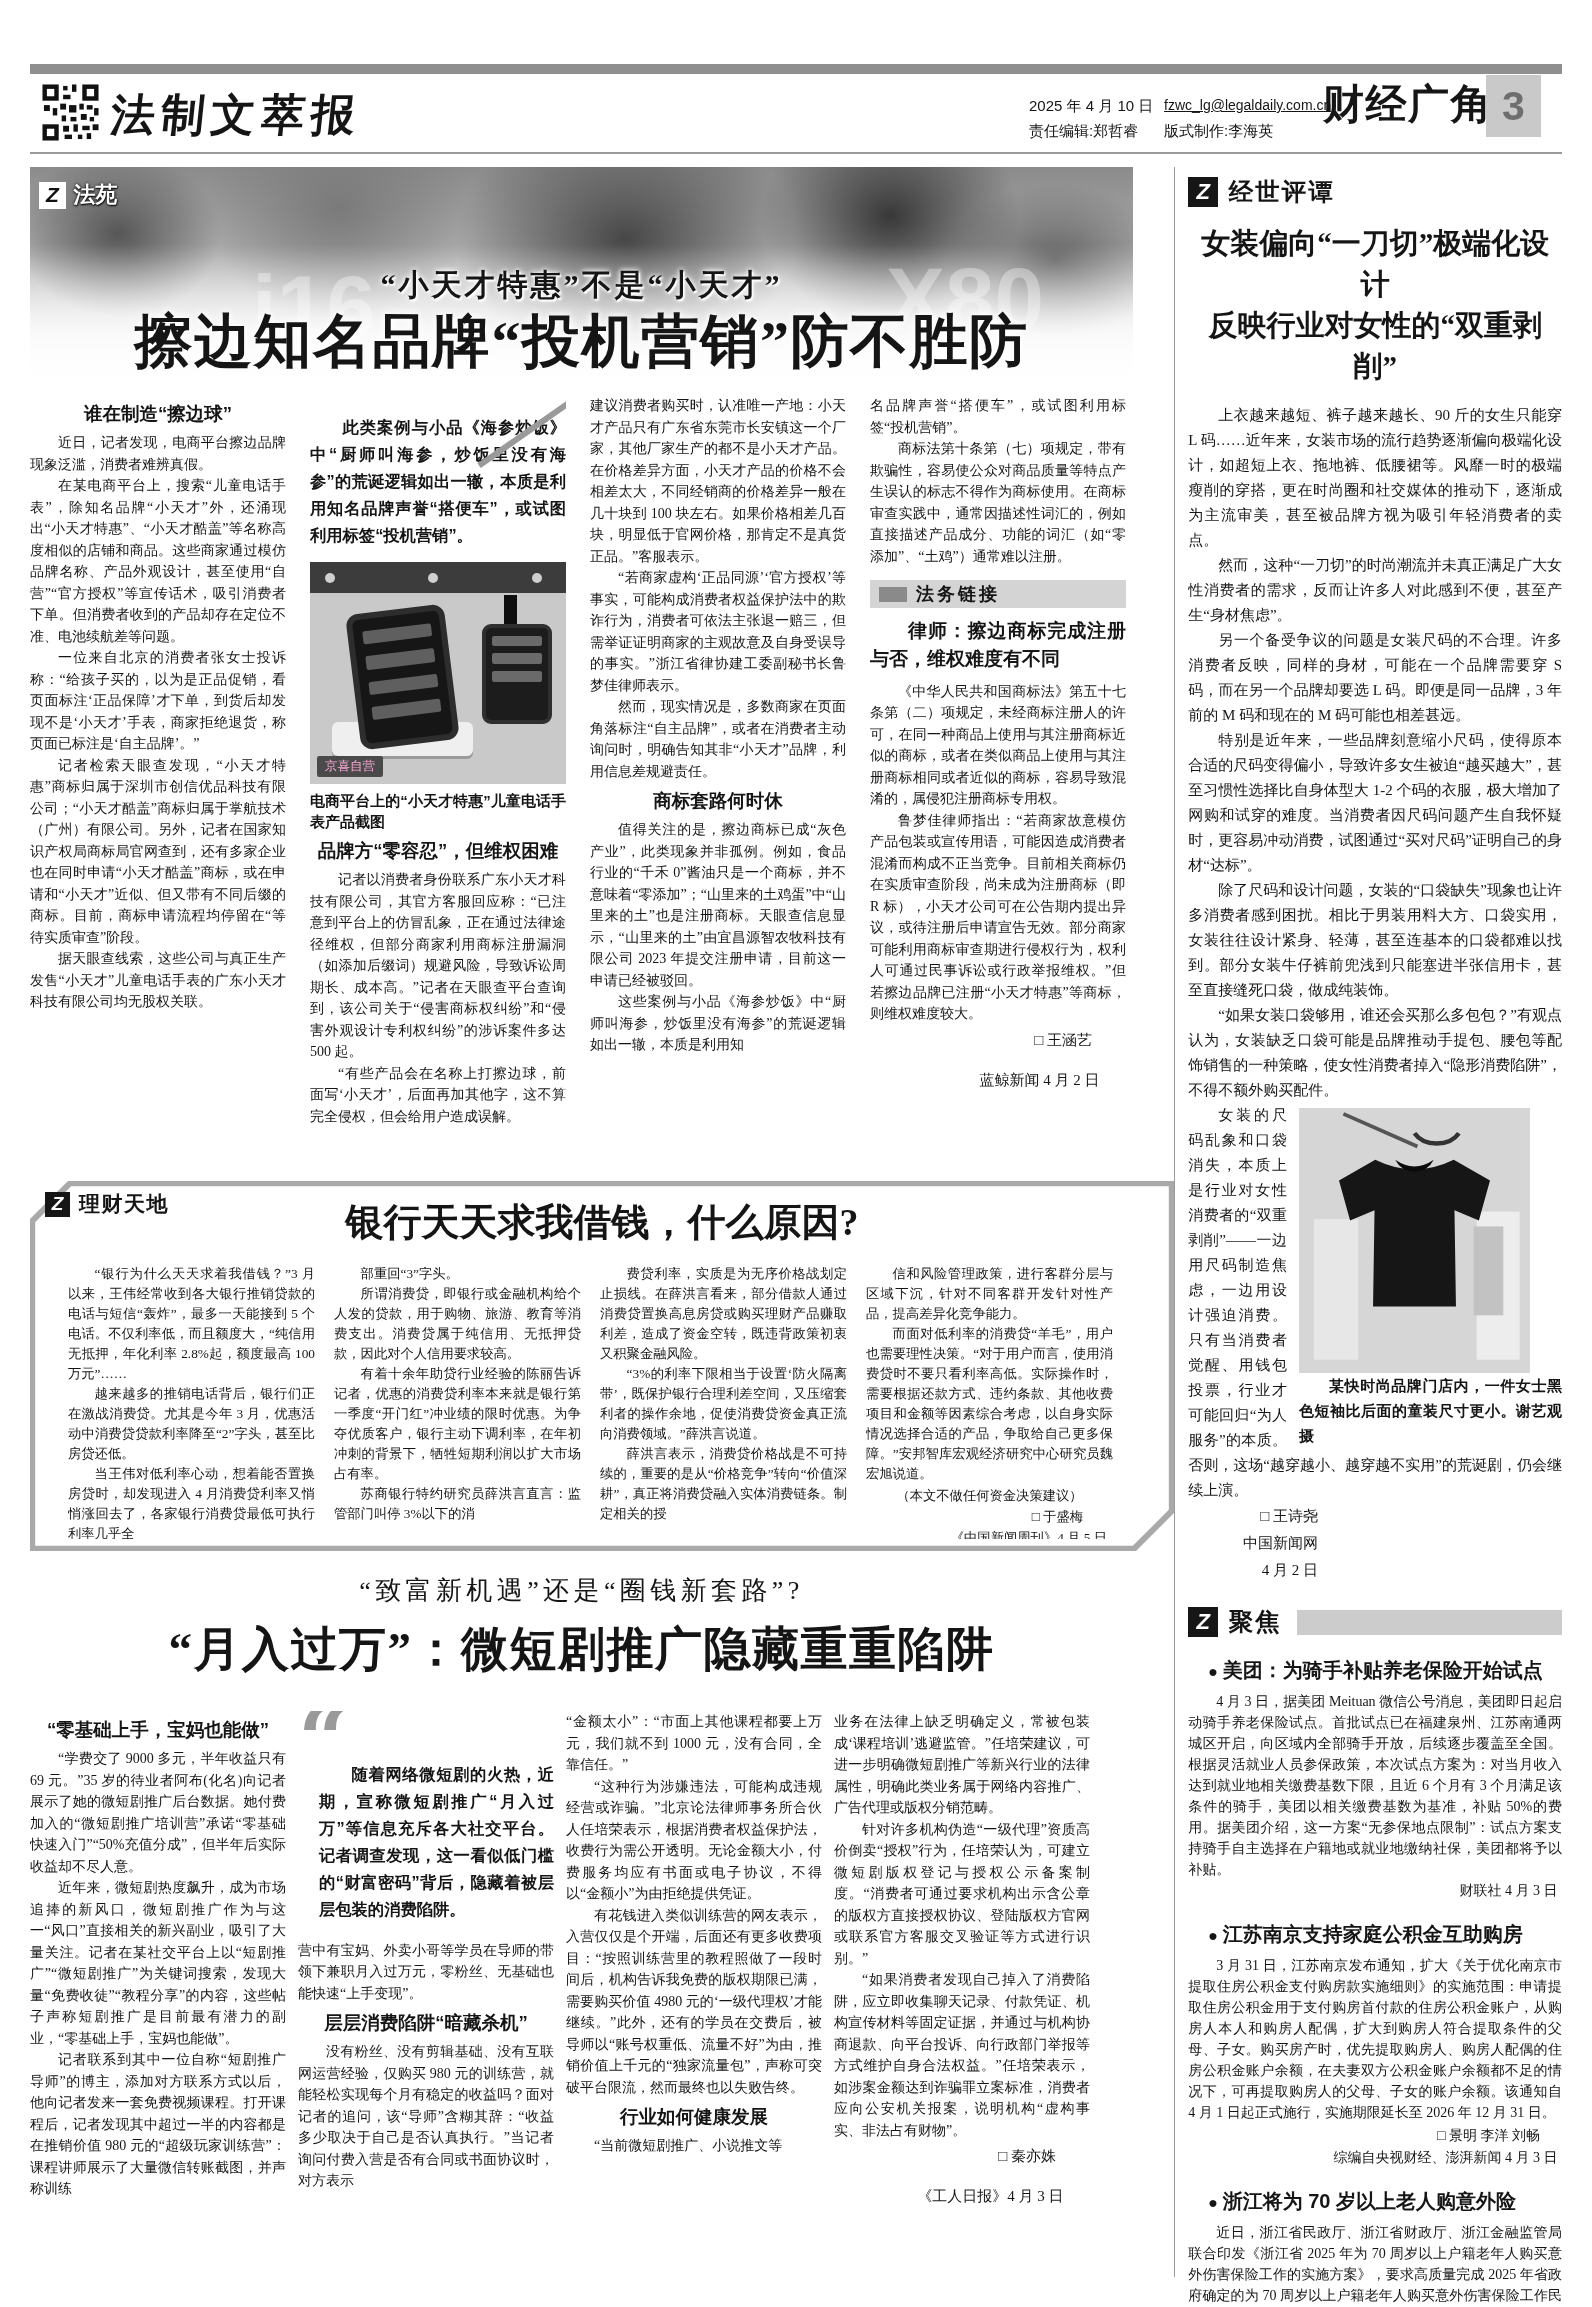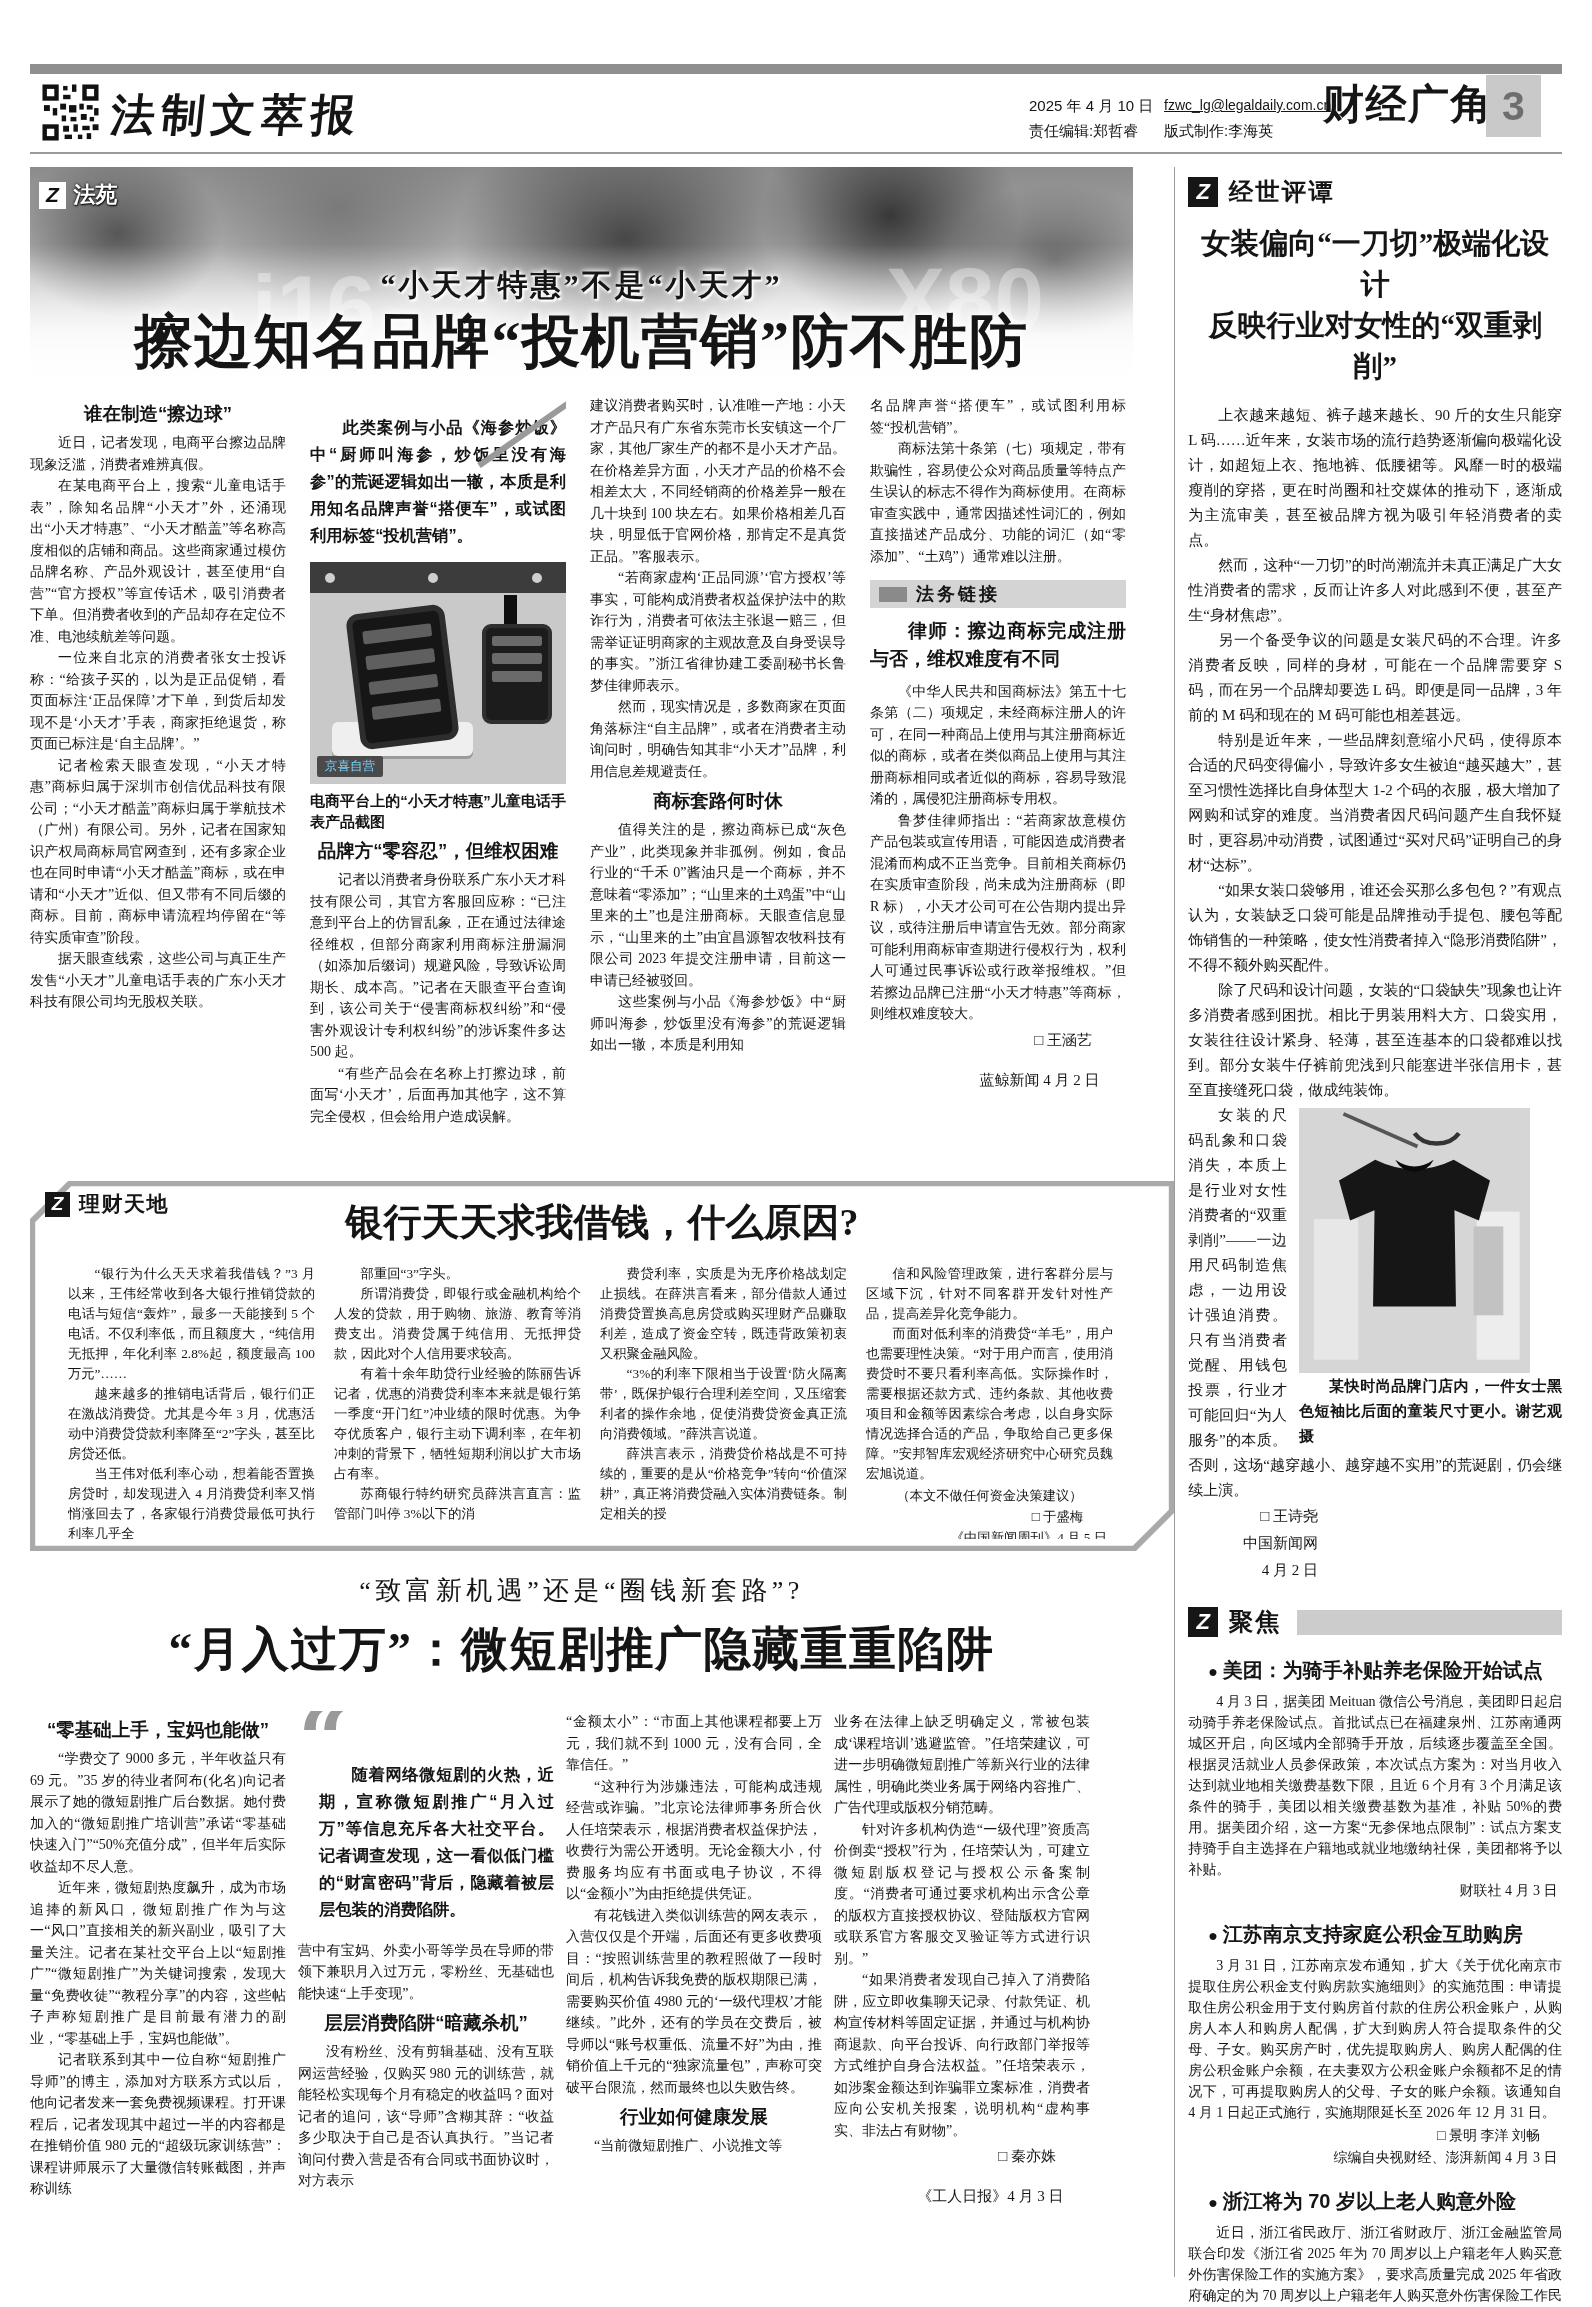--- a/index.html
+++ b/index.html
@@ -69,21 +69,21 @@
   .wi-dot{position:absolute;top:10.4px;width:10.4px;height:10.4px;border-radius:50%;background:#cfcfcf;}
   .wi-w1{position:absolute;left:43px;top:47px;width:87px;height:124px;background:#161616;
          border:6px solid #2d2d2d;border-radius:12px;transform:rotate(-7deg);}
   .wi-w1 i{display:block;margin:12px 9px 0;height:13.3px;background:#5f5f5f;border-radius:2.2px;}
   .wi-base{position:absolute;left:22px;top:160px;width:141px;height:34px;background:#efefef;
            border-radius:6px;box-shadow:0 3px 0 #9b9b9b;}
   .wi-w2{position:absolute;left:172px;top:62px;width:62px;height:92px;background:#1c1c1c;
          border-radius:9px;border:4.4px solid #2f2f2f;}
   .wi-w2 i{display:block;margin:7.4px 6px 0;height:10.4px;background:#6a6a6a;border-radius:2.2px;}
   .wi-strap{position:absolute;left:194px;top:33px;width:13.3px;height:33px;background:#0e0e0e;}
-  .wi-tag{position:absolute;left:7.4px;bottom:7.4px;background:#4a4a4a;color:#7dd3fc;
+  .wi-tag{position:absolute;left:7.4px;bottom:7.4px;background:#4a4a4a;color:#f9a8d4;
           font-family:"Liberation Sans",sans-serif;font-size:12.6px;padding:2.2px 7.4px;border-radius:2.2px;}
   .img-cap{font-family:"Liberation Sans",sans-serif;font-weight:bold;font-size:15px;
            line-height:21px;margin:6px 0 3px;text-align:justify;}
   .law-link{display:flex;align-items:center;gap:9px;background:#d4d4d4;height:28px;
             padding:0 9px;margin:13.3px 0 9px;}
   .law-sq{width:28px;height:15px;background:#8a8a8a;flex:none;}
   .law-lab{font-family:"Liberation Sans",sans-serif;font-weight:bold;font-size:18px;letter-spacing:3px;}
   .box-title{font-family:"Liberation Sans",sans-serif;font-weight:bold;font-size:19px;
              line-height:28px;text-indent:2em;text-align:justify;margin:0 0 7.4px;}
   .byline{font-size:15px;line-height:24px;text-align:right;padding-right:34px;text-indent:0;margin:3px 0 0;}
@@ -355,22 +355,22 @@
         </div>
         <div class="js-title">
           <div>女装偏向“一刀切”极端化设计</div>
           <div>反映行业对女性的“双重剥削”</div>
         </div>
         <div class="js-body">
           <p>上衣越来越短、裤子越来越长、90 斤的女生只能穿 L 码……近年来，女装市场的流行趋势逐渐偏向极端化设计，如超短上衣、拖地裤、低腰裙等。风靡一时的极端瘦削的穿搭，更在时尚圈和社交媒体的推动下，逐渐成为主流审美，甚至被品牌方视为吸引年轻消费者的卖点。</p>
           <p>然而，这种“一刀切”的时尚潮流并未真正满足广大女性消费者的需求，反而让许多人对此感到不便，甚至产生“身材焦虑”。</p>
           <p>另一个备受争议的问题是女装尺码的不合理。许多消费者反映，同样的身材，可能在一个品牌需要穿 S 码，而在另一个品牌却要选 L 码。即便是同一品牌，3 年前的 M 码和现在的 M 码可能也相差甚远。</p>
           <p>特别是近年来，一些品牌刻意缩小尺码，使得原本合适的尺码变得偏小，导致许多女生被迫“越买越大”，甚至习惯性选择比自身体型大 1-2 个码的衣服，极大增加了网购和试穿的难度。当消费者因尺码问题产生自我怀疑时，更容易冲动消费，试图通过“买对尺码”证明自己的身材“达标”。</p>
+          <p>除了尺码和设计问题，女装的“口袋缺失”现象也让许多消费者感到困扰。相比于男装用料大方、口袋实用，女装往往设计紧身、轻薄，甚至连基本的口袋都难以找到。部分女装牛仔裤前兜浅到只能塞进半张信用卡，甚至直接缝死口袋，做成纯装饰。</p>
           <p>“如果女装口袋够用，谁还会买那么多包包？”有观点认为，女装缺乏口袋可能是品牌推动手提包、腰包等配饰销售的一种策略，使女性消费者掉入“隐形消费陷阱”，不得不额外购买配件。</p>
-          <p>除了尺码和设计问题，女装的“口袋缺失”现象也让许多消费者感到困扰。相比于男装用料大方、口袋实用，女装往往设计紧身、轻薄，甚至连基本的口袋都难以找到。部分女装牛仔裤前兜浅到只能塞进半张信用卡，甚至直接缝死口袋，做成纯装饰。</p>
           <div class="js-fig">
             <span class="js-img">
               <svg viewBox="0 0 312 358" width="231" height="265">
                 <rect width="312" height="358" fill="#d6d6d6"></rect>
                 <rect x="20" y="150" width="60" height="190" fill="#e7e7e7"></rect>
                 <rect x="240" y="140" width="58" height="200" fill="#ededed"></rect>
                 <rect x="236" y="160" width="40" height="120" fill="#c2c2c2"></rect>
                 <line x1="60" y1="8" x2="160" y2="52" stroke="#555" stroke-width="5"></line>
                 <path d="M156,34 q10,14 30,14 q20,0 30,-14" fill="none" stroke="#333" stroke-width="6"></path>
                 <path d="M103,70 Q156,96 209,70 L258,98 L243,152 L210,138 L212,268 L100,268 L102,138 L69,152 L54,98 Z" fill="#161616"></path>

